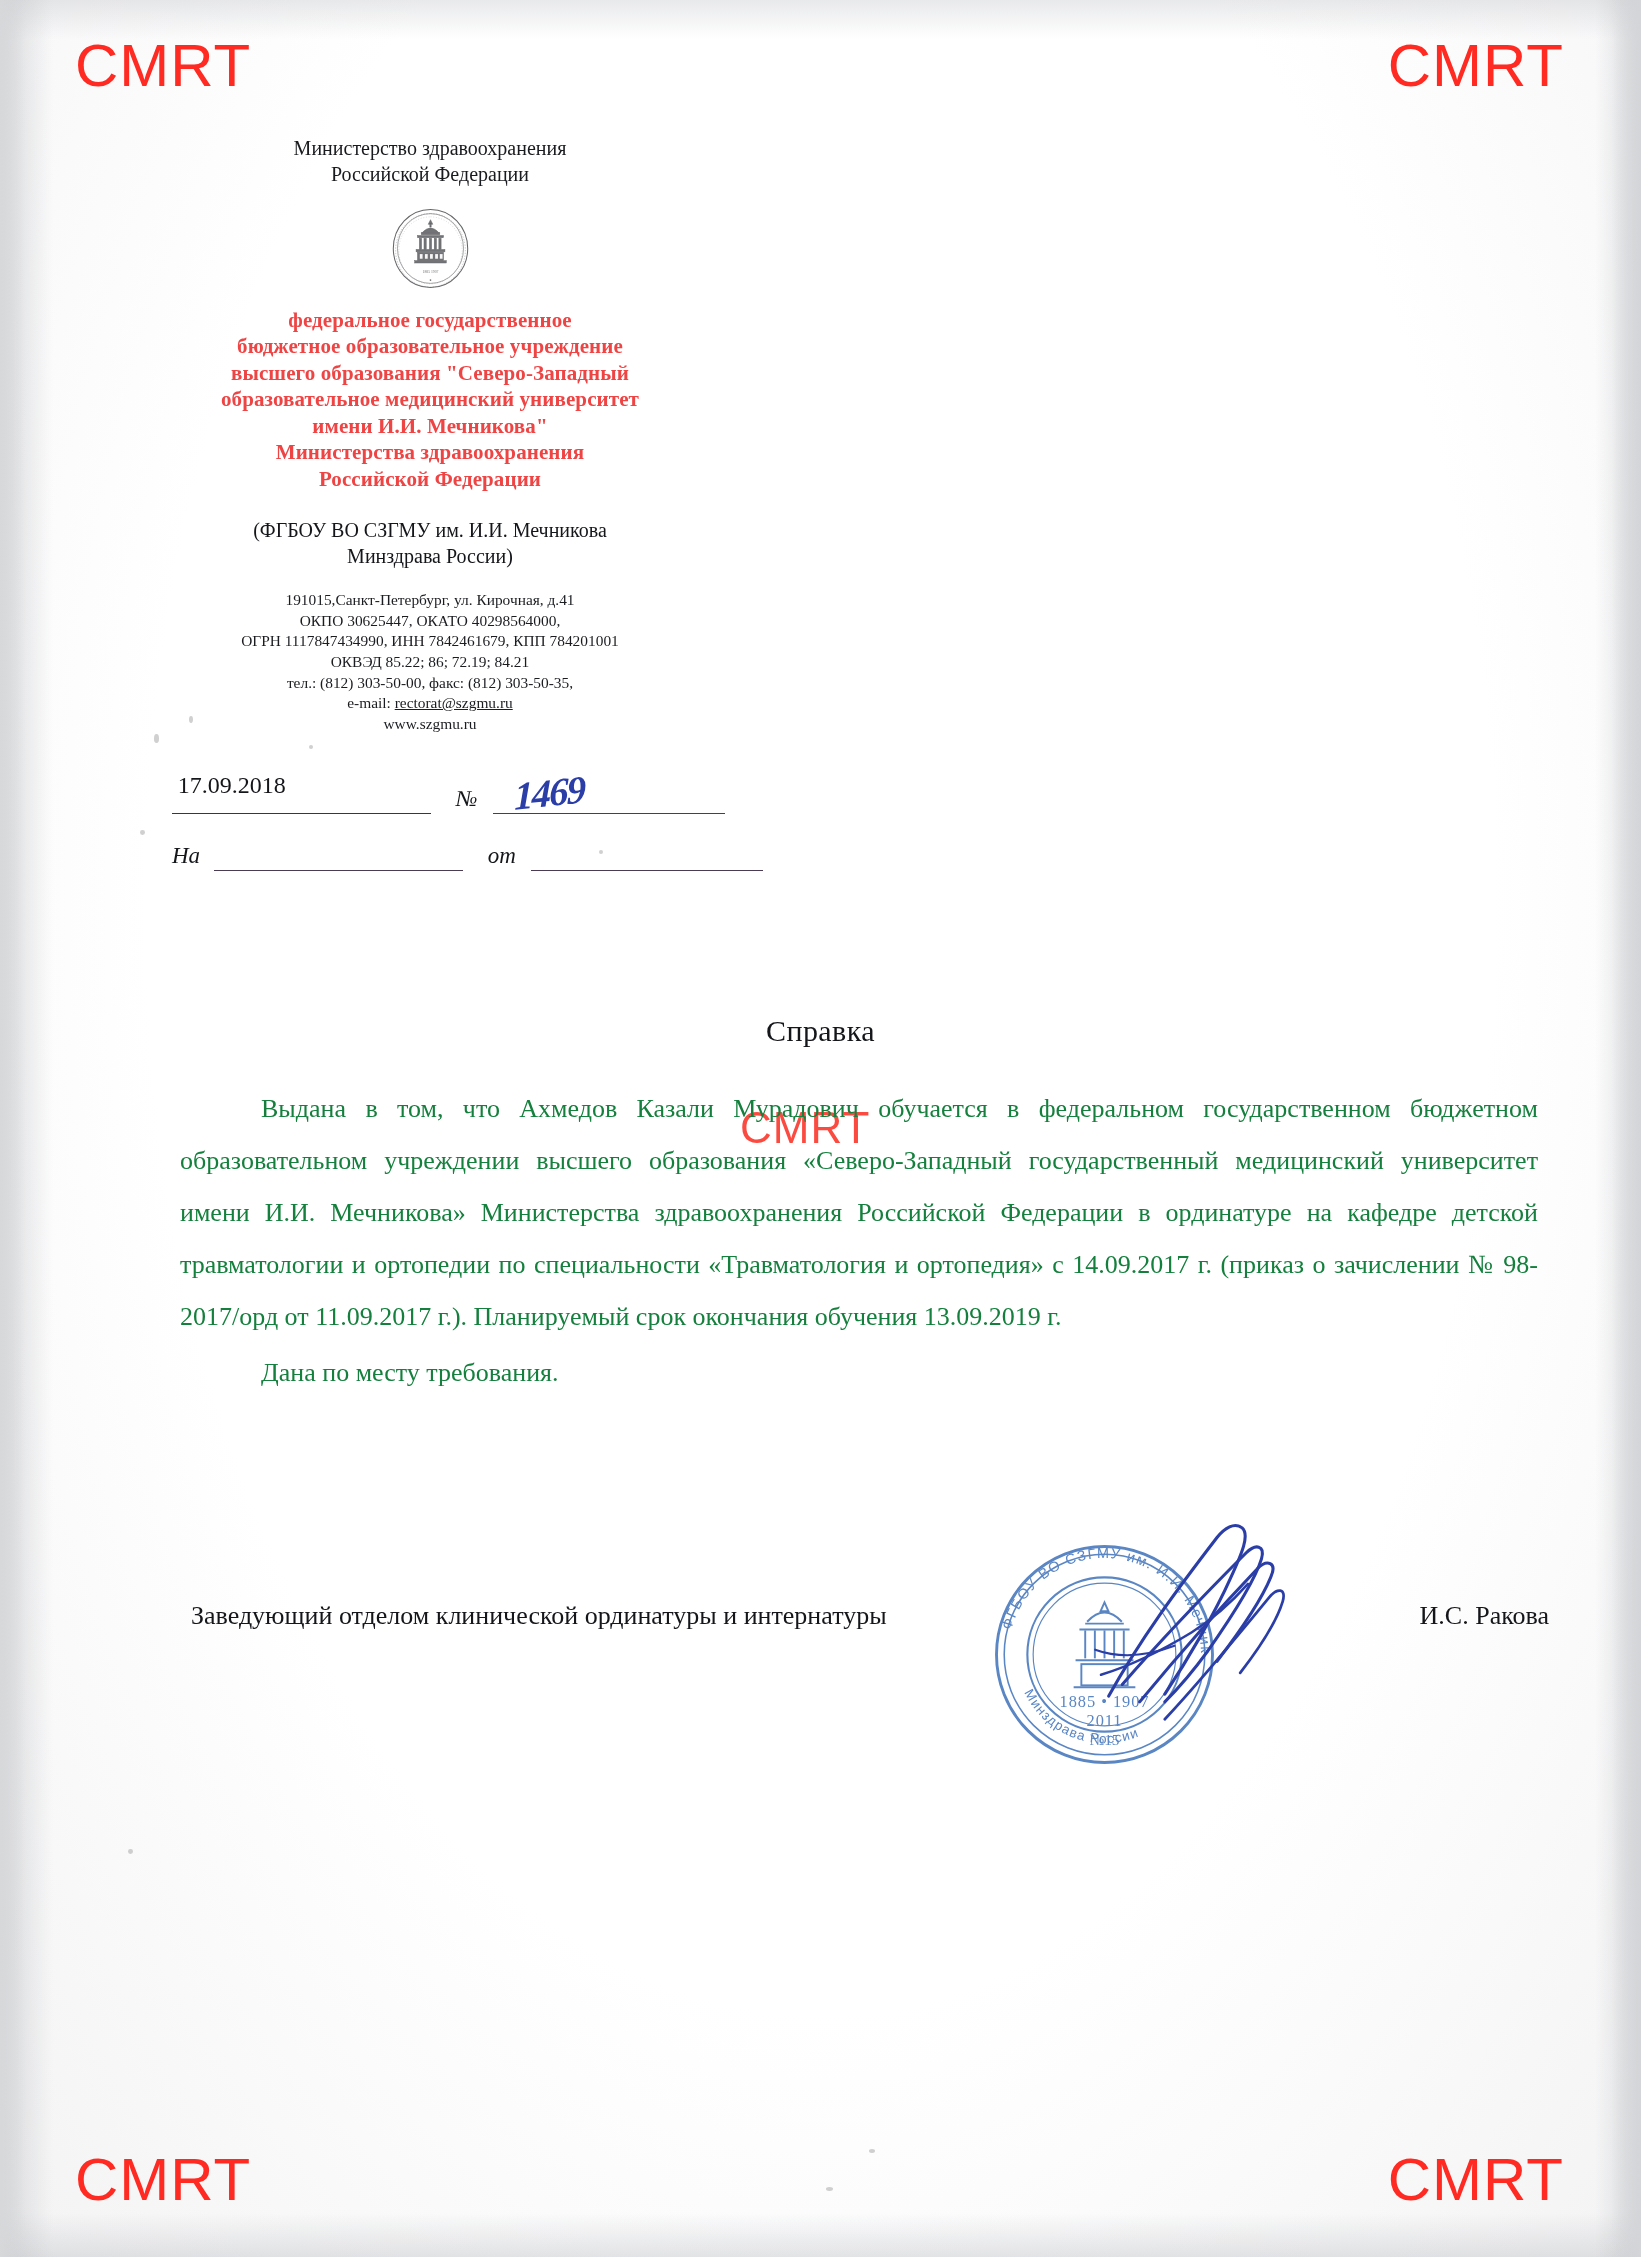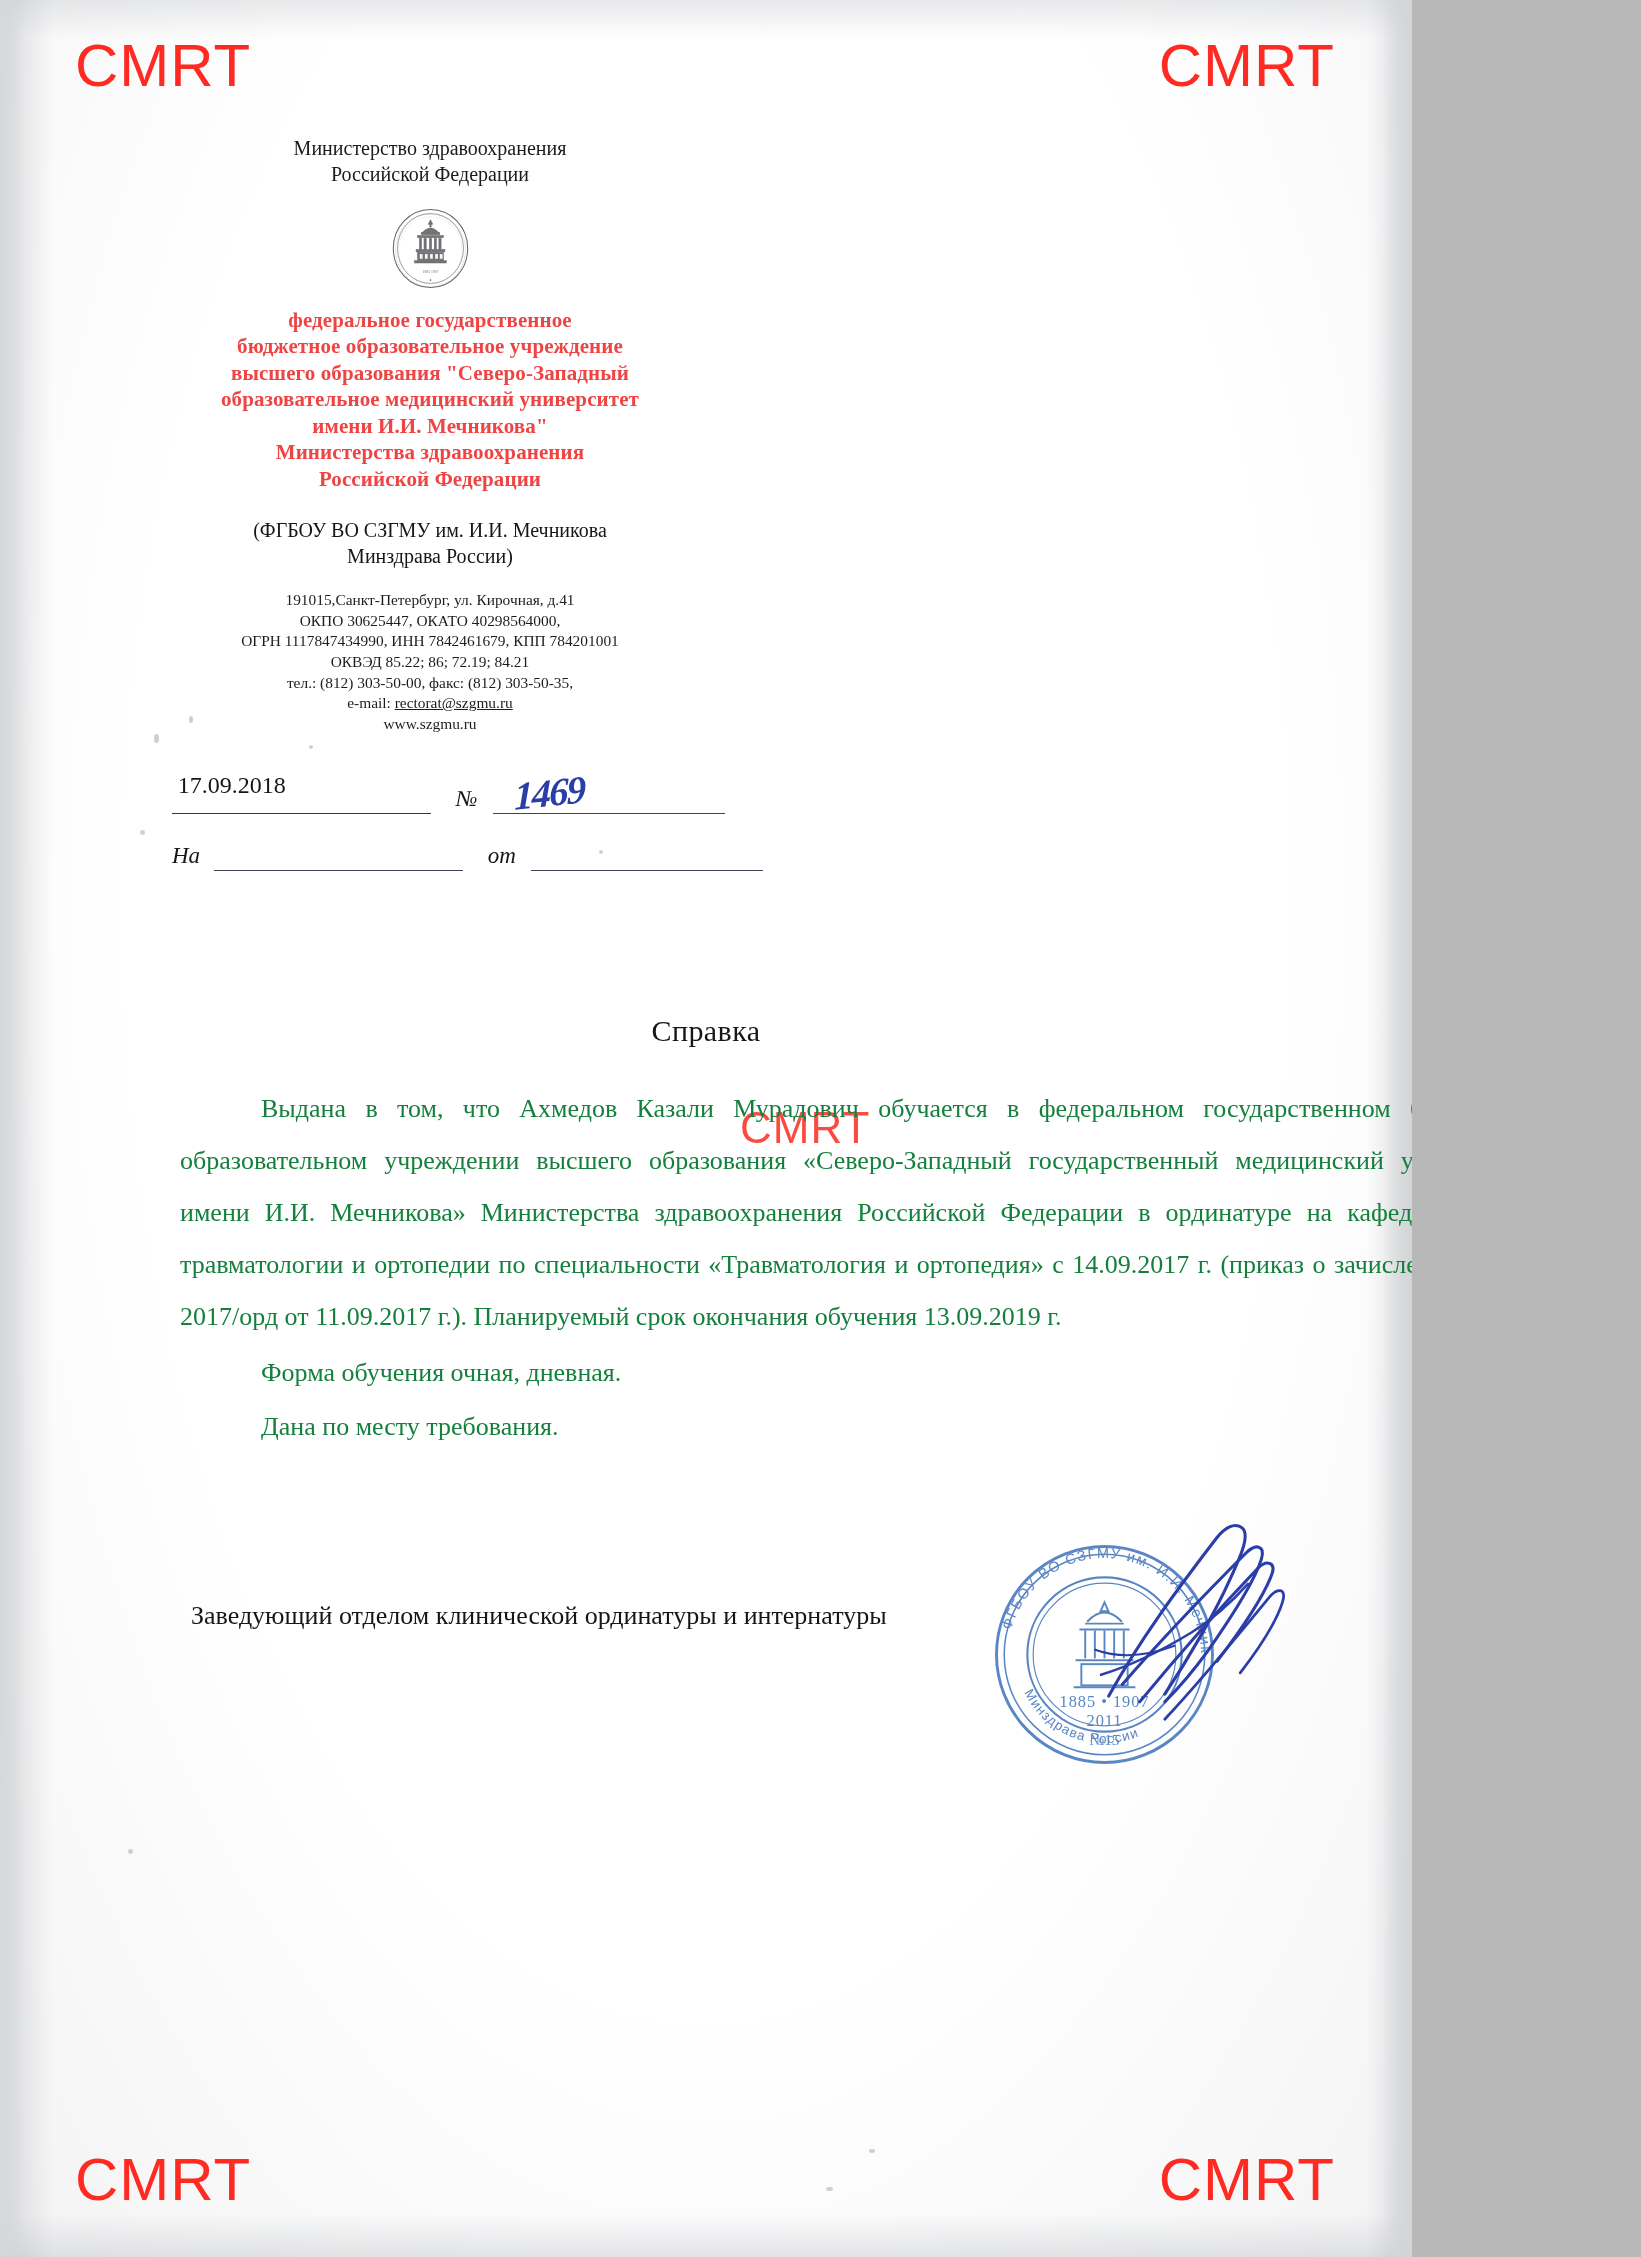--- a/index.html
+++ b/index.html
@@ -2,21 +2,21 @@
 <html><head>
 <meta charset="utf-8">
 <style>
   html, body {
     margin: 0;
     padding: 0;
     background: #b8b8b8;
   }
   .page {
     position: relative;
-    width: 1412px;
+    width: 1641px;
     height: 2257px;
     background: #fdfdfd;
     overflow: hidden;
     font-family: "Liberation Serif", "DejaVu Serif", serif;
     color: #15161a;
   }
   
   .paper-tint {
     position: absolute;
     inset: 0;
@@ -348,21 +348,20 @@
       <div class="ref-blank-short"></div>
       <div class="ref-label">от</div>
       <div class="ref-blank"></div>
     </div>
   </div>
 
   <div class="doc-title">Справка</div>
 
   <div class="body">
     <p>Выдана в том, что Ахмедов Казали Мурадович обучается в федеральном государственном бюджетном образовательном учреждении высшего образования «Северо-Западный государственный медицинский университет имени И.И. Мечникова» Министерства здравоохранения Российской Федерации в ординатуре на кафедре детской травматологии и ортопедии по специальности «Травматология и ортопедия» с 14.09.2017 г. (приказ о зачислении № 98-2017/орд от 11.09.2017 г.). Планируемый срок окончания обучения 13.09.2019 г.</p>
-    <p class="tight">Форма обучения очная, дневная.</p>
     <p class="tight">Дана по месту требования.</p>
   </div>
 
   <div class="sig-row">
     <div>Заведующий отделом клинической ординатуры и интернатуры</div>
     <div class="sig-name">И.С. Ракова</div>
   </div>
 
   <div class="stamp">
     <svg viewBox="0 0 252 252">

